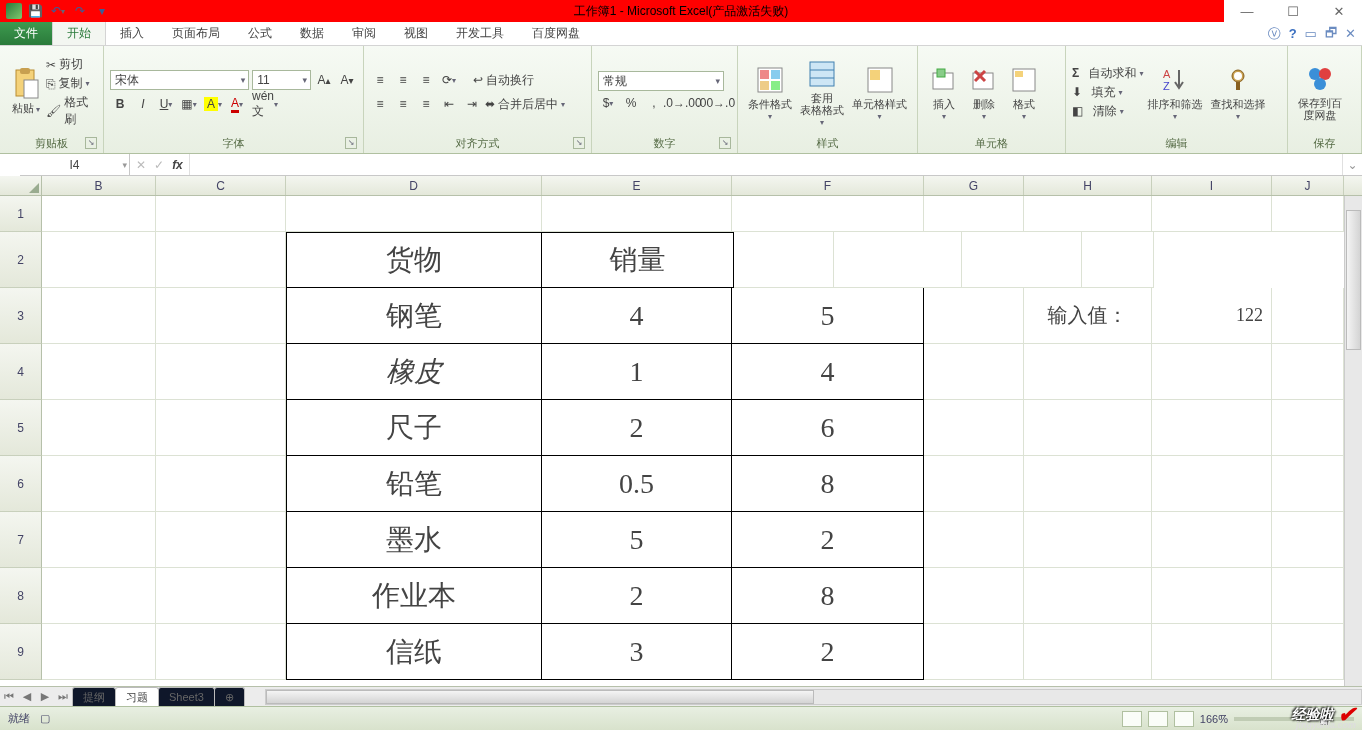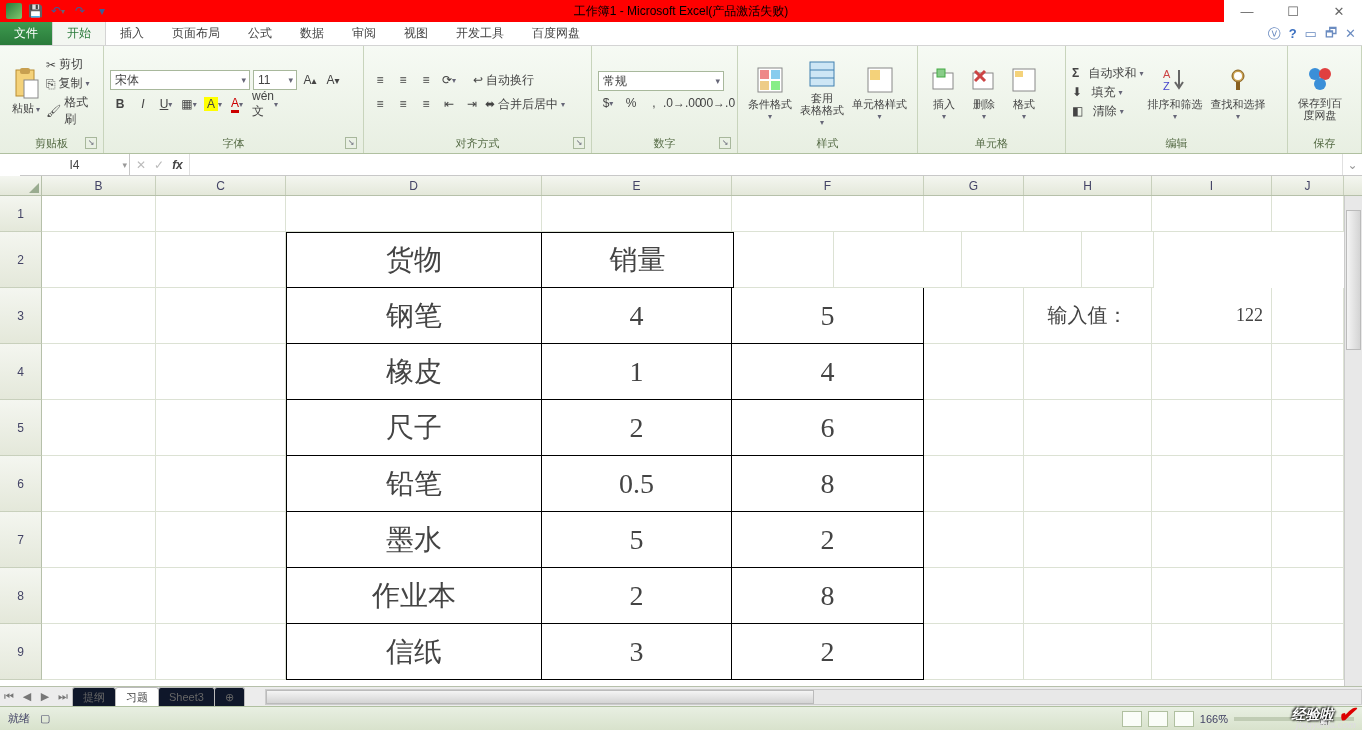--- a/index.html
+++ b/index.html
@@ -161,21 +161,21 @@
       </div>
     </div>
     <div class="label"><span>剪贴板</span><span class="dlaunch">↘</span></div>
   </div>
 
   <div class="group" style="width:260px">
     <div class="body">
         <div class="stack" style="gap:4px;width:100%">
       <div class="row">
         <div class="sel" style="width:140px">宋体</div>
-        <div class="sel" style="width:44px">11</div>
+        <div class="sel" style="width:59px">11</div>
         <div class="btn">A<sup>▴</sup></div>
         <div class="btn">A<sup>▾</sup></div>
       </div>
       <div class="row">
         <div class="btn">
               <b>B</b>
             </div>
         <div class="btn">
               <i>I</i>
             </div>
@@ -422,21 +422,21 @@
         <div class="cell tbl big-serif" style="width: 192px; height: 56px;">5</div>
         <div class="cell" style="width: 100px; height: 56px;"></div>
         <div class="cell" style="width: 128px; height: 56px; font-size: 20px; font-family: SimSun;">输入值：</div>
         <div class="cell val" style="width: 120px; height: 56px;">122</div>
         <div class="cell" style="width: 72px; height: 56px;"></div>
       </div>
       <div class="rw">
         <div class="rh" style="height: 56px;">4</div>
         <div class="cell" style="width: 114px; height: 56px;"></div>
         <div class="cell" style="width: 130px; height: 56px;"></div>
-        <div class="cell tbl big-serif tblleft" style="width: 256px; height: 56px;">橡皮</div>
+        <div class="cell tbl big-serif tblleft" style="width: 256px; height: 56px; font-style: italic;">橡皮</div>
         <div class="cell tbl big-serif" style="width: 190px; height: 56px;">1</div>
         <div class="cell tbl big-serif" style="width: 192px; height: 56px;">4</div>
         <div class="cell" style="width: 100px; height: 56px;"></div>
         <div class="cell" style="width: 128px; height: 56px;"></div>
         <div class="cell" style="width: 120px; height: 56px;"></div>
         <div class="cell" style="width: 72px; height: 56px;"></div>
       </div>
       <div class="rw">
         <div class="rh" style="height: 56px;">5</div>
         <div class="cell" style="width: 114px; height: 56px;"></div>

